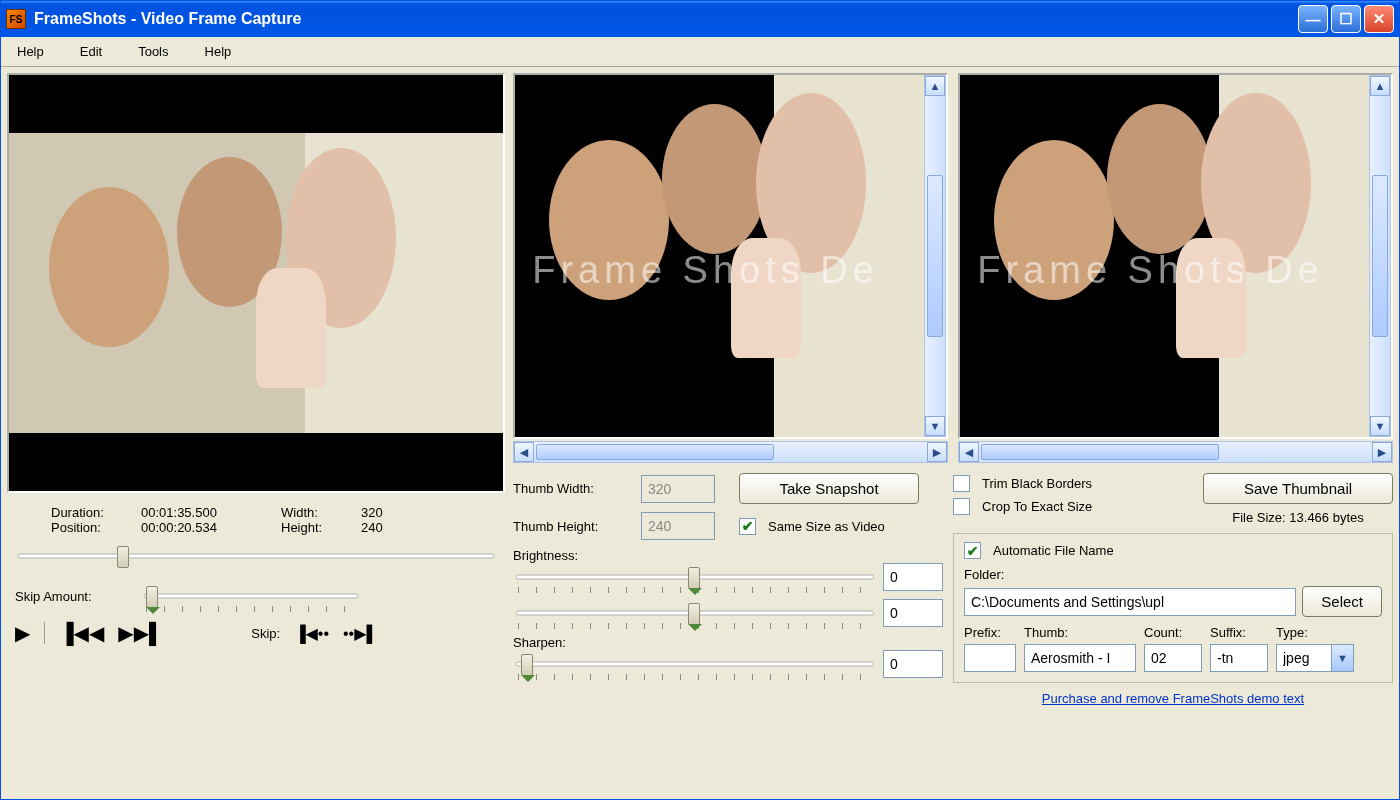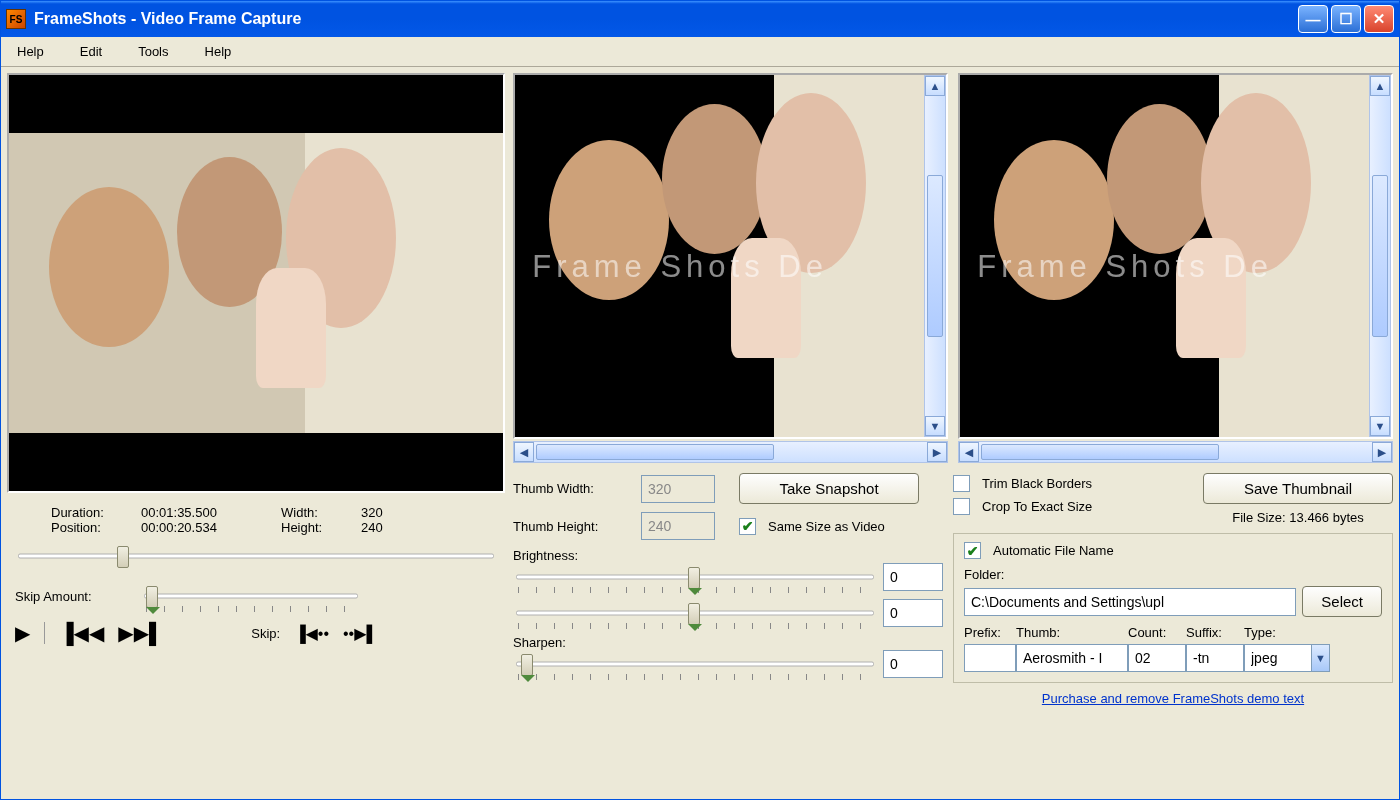--- a/index.html
+++ b/index.html
@@ -86,21 +86,21 @@
   background: #d1c8b3;
   position: relative;
   overflow: hidden;
 }
 .scene .face { position:absolute; border-radius:50%; }
 .scene .f1 { left:8%; top:18%; width:120px; height:160px; background:#cda179; }
 .scene .f2 { left:34%; top:8%; width:105px; height:150px; background:#c29877; }
 .scene .f3 { left:56%; top:5%; width:110px; height:180px; background:#e2bfa8; }
 .scene .hand { position:absolute; left:50%; top:45%; width:70px; height:120px; background:#f0d7c5; border-radius:30% 30% 10% 10%; }
 .scene .bg1 { position:absolute; right:0; top:0; width:40%; height:100%; background:#e8e2d0; }
-.watermark { position:absolute; top:48%; left:4%; color:rgba(255,255,255,0.55); font-size:31px; letter-spacing:5px; font-family:Arial; }
+.watermark { position:absolute; top:48%; left:4%; color:rgba(255,255,255,0.55); font-size:38px; letter-spacing:5px; font-family:Arial; }
 .controls-left {
   flex: 1;
   padding: 12px 8px;
 }
 .row { display: flex; align-items: center; margin-bottom: 8px; gap: 6px; }
 .slider {
   flex: 1;
   height: 26px;
   background: #ece9d8;
   border: 1px solid transparent;
@@ -213,21 +213,21 @@
   font-size:14px;
   color:#1a7f1a;
   font-weight:bold;
 }
 .fieldset {
   border:1px solid #bfbda8;
   padding: 8px 10px 10px 10px;
   margin-top:4px;
 }
 .link { color:#0033cc; text-decoration:underline; cursor:pointer; }
-.smallgrid { display:flex; margin-top:6px; }
+.smallgrid { display:flex; gap:8px; margin-top:6px; }
 .smallgrid > div { display:flex; flex-direction:column; gap:4px; }
 .combo-wrap { position:relative; display:flex; }
 .combo-btn { width:22px; background:linear-gradient(#dceaff,#a8c8f8); border:1px solid #7f9db9; border-left:none; display:flex;align-items:center;justify-content:center; color:#2b4f8a; font-size:11px;}
 </style>
 </head>
 <body>
 
 <div class="window">
   <div class="titlebar">
     <div class="titlebar-icon">FS</div>
@@ -431,21 +431,21 @@
                 <span>Count:</span>
                 <input class="textinput" style="width: 100%;" value="02">
               </div>
               <div style="width:58px;">
                 <span>Suffix:</span>
                 <input class="textinput" style="width: 100%;" value="-tn">
               </div>
               <div style="width:86px;">
                 <span>Type:</span>
                 <div class="combo-wrap">
-                  <input class="textinput" style="width: 68px;" value="jpeg">
+                  <input class="textinput" style="width: 56px;" value="jpeg">
                   <div class="combo-btn">▼</div>
                 </div>
               </div>
             </div>
           </div>
           <div style="text-align:center;margin-top:8px;">
             <span class="link">Purchase and remove FrameShots demo text</span>
           </div>
         </div>
       </div>

